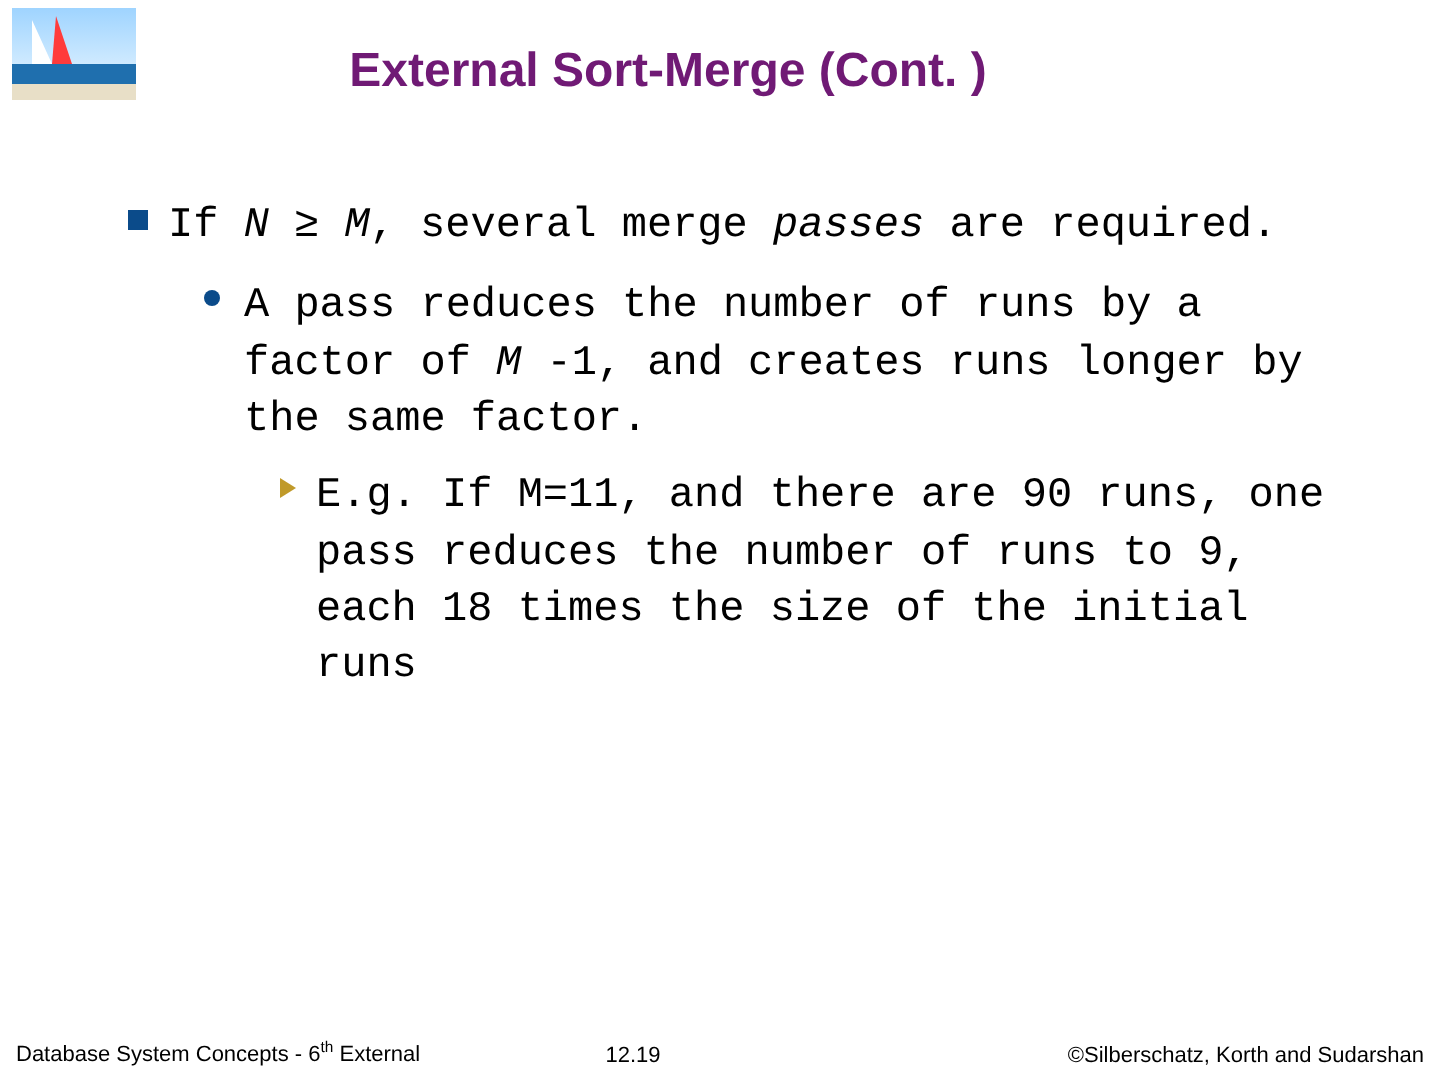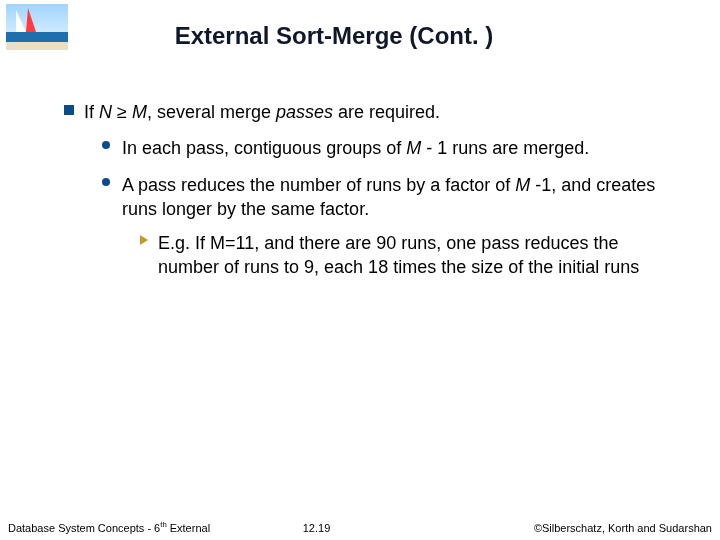--- a/index.html
+++ b/index.html
@@ -51,29 +51,30 @@
     border-bottom: 24px solid #ff3b3b;
   }
   .title {
     position: absolute;
     top: 22px;
     left: 0;
     width: 668px;
     text-align: center;
     font-size: 24px;
     font-weight: bold;
-    color: #0f172a;
+    color: #701a75;
   }
   .content {
     position: absolute;
     top: 100px;
     left: 64px;
     right: 36px;
-    font-size: 18px;
+    font-size: 21px;
     line-height: 1.35;
+    font-family: Liberation Mono, monospace;
   }
   .lvl1 {
     position: relative;
     padding-left: 20px;
     margin-bottom: 14px;
   }
   .lvl1::before {
     content: "";
     position: absolute;
     left: 0;
@@ -152,23 +153,20 @@
   <div class="sail2"></div>
 </div>
 
 <div class="title">External Sort-Merge (Cont. )</div>
 
 <div class="content">
 
   <div class="lvl1">
     <span>If </span><span class="italic">N</span><span> ≥ </span><span class="italic">M</span><span>, several merge </span><span class="italic">passes</span><span> are required.</span>
 
-    <div class="lvl2">
-      <span>In each pass, contiguous groups of </span><span class="italic">M</span><span> - 1 runs are merged.</span>
-    </div>
 
     <div class="lvl2">
       <span>A pass reduces the number of runs by a factor of </span><span class="italic">M</span><span> -1, and creates runs longer by the same factor.</span>
 
       <div class="lvl3">
         <span>E.g.  If M=11, and there are 90 runs, one pass reduces the number of runs to 9, each 18 times the size of the initial runs</span>
       </div>
     </div>
 
 

